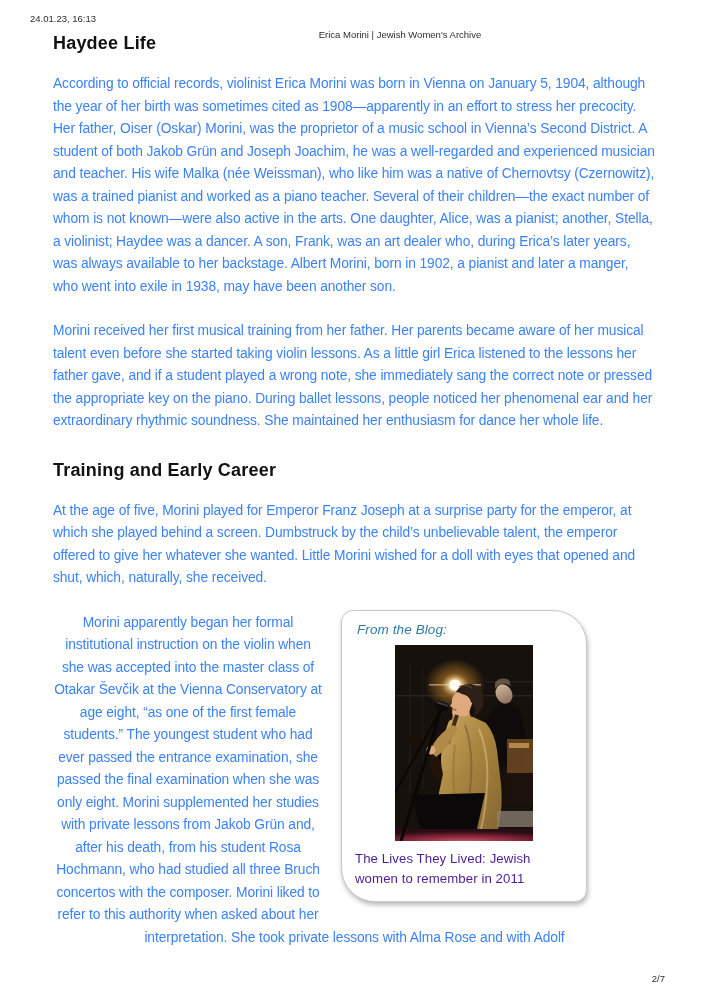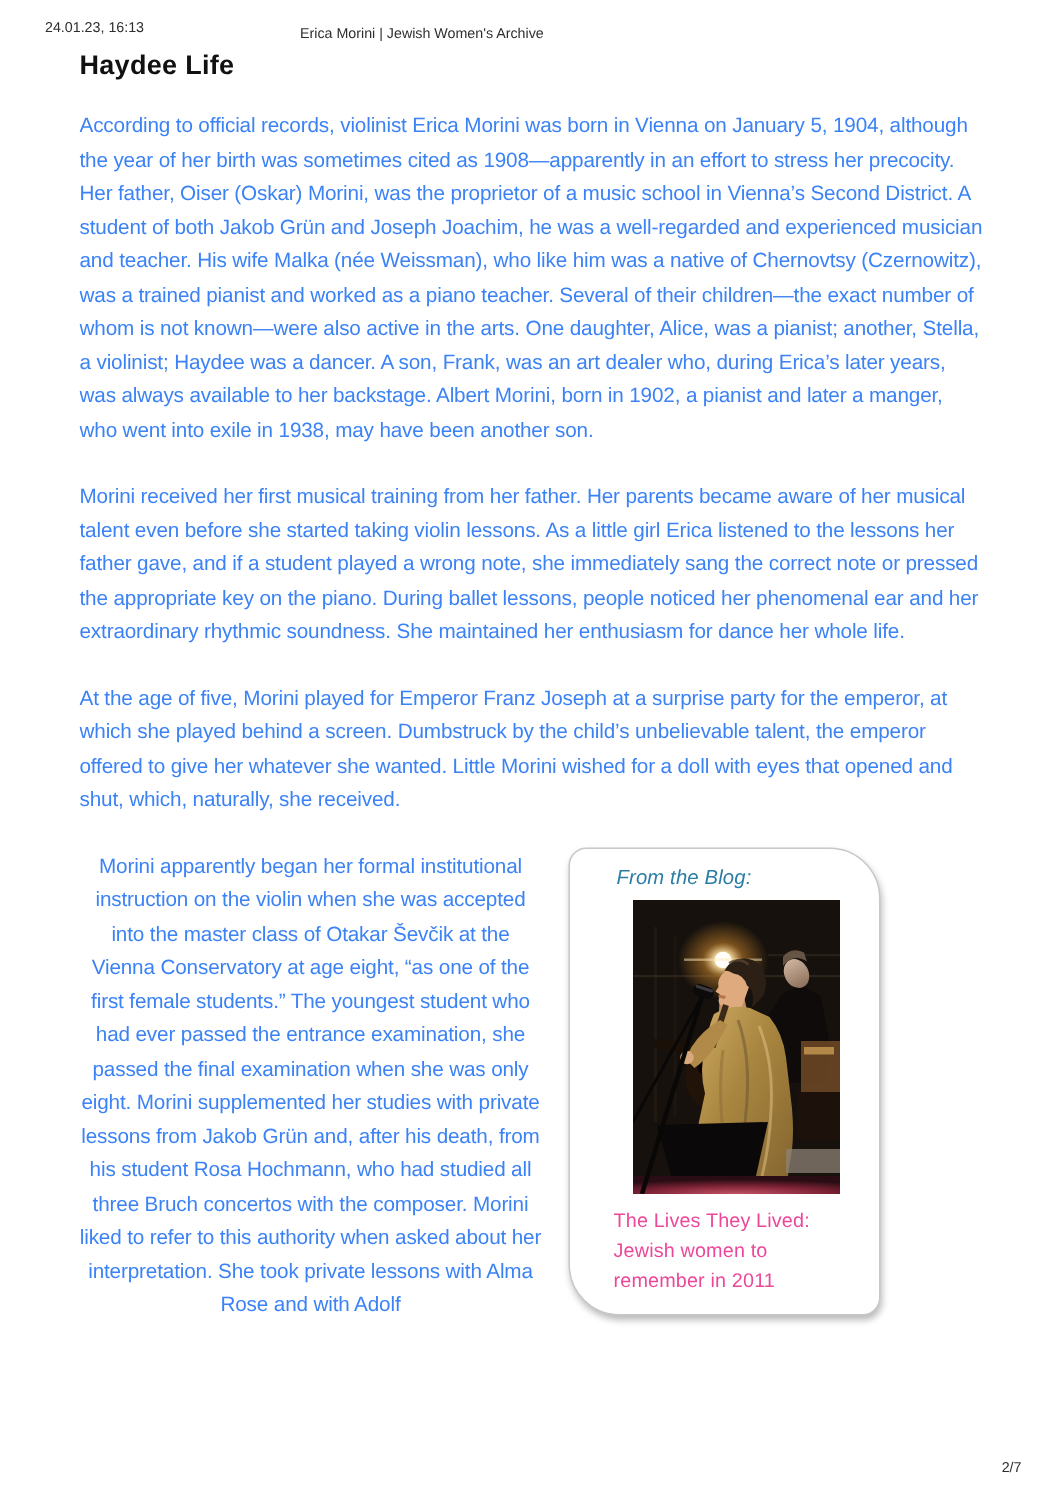--- a/index.html
+++ b/index.html
@@ -8,42 +8,42 @@
     position: relative;
     width: 706px; height: 1000px;
     background: #ffffff;
     overflow: hidden;
     font-family: "Liberation Sans", sans-serif;
     color: #1c1c1c;
   }
   .pdf-header { position:absolute; top:13px; left:30px; right:25px; height:14px;
     font-size:9.5px; color:#2e2e2e; }
   .timestamp { position:absolute; left:0; top:0; }
-  .doc-title { position:absolute; left:170px; width:400px; top:4px; }
+  .doc-title { position:absolute; left:170px; width:400px; top:16px; text-align:center; }
   .pdf-footer { position:absolute; bottom:14px; left:30px; right:25px; height:13px;
     font-size:9.5px; color:#2e2e2e; }
   .footer-url { position:absolute; left:0; top:0;margin-top:40px; }
-  .page-num { position:absolute; right:0; top:0; }
+  .page-num { position:absolute; right:16px; top:0; }
 
   .content { position:absolute; left:53px; top:33px; width:603px; height:932px; overflow:hidden; }
   .content h2 {
     font-size:18px; font-weight:bold; color:#111111;
     letter-spacing:0.2px; margin:0 0 19px 0;
   }
   .content h2.second { margin-top:27px; }
   .content p {
     font-size:13.8px; line-height:22.5px; letter-spacing:-0.1px;
     margin:0 0 22px 0; color:#3b82f6; text-align:left;
   }
   .content p:last-child { margin-bottom:0;text-align:center; }
 
   .blog-card {
-    float:right; width:208px;
+    float:right; width:246px;
     margin:-2px 69px 10px 18px;
-    padding:9px 13px 12px 28px;
+    padding:9px 13px 12px 12px;
     background:#ffffff;
     border:1px solid #c8c8c8;
     border-radius:12px 34px 12px 34px;
     box-shadow:1px 3px 5px rgba(0,0,0,0.28);
   }
   .blog-label {
     font-style:italic; font-size:13.5px; letter-spacing:0.1px;
     margin:2px 0 8px 3px;
   }
   .blog-photo { width:138px; height:196px; margin:0 auto; }
@@ -63,20 +63,21 @@
     <span class="timestamp">24.01.23, 16:13</span>
     <span class="doc-title">Erica Morini | Jewish Women's Archive</span>
   </header>
 
   <main class="content">
 
     <h2>Haydee Life</h2>
     <p>According to official records, violinist Erica Morini was born in Vienna on January 5, 1904, although the year of her birth was sometimes cited as 1908—apparently in an effort to stress her precocity. Her father, Oiser (Oskar) Morini, was the proprietor of a music school in Vienna’s Second District. A student of both Jakob Grün and Joseph Joachim, he was a well-regarded and experienced musician and teacher. His wife Malka (née Weissman), who like him was a native of Chernovtsy (Czernowitz), was a trained pianist and worked as a piano teacher. Several of their children—the exact number of whom is not known—were also active in the arts. One daughter, Alice, was a pianist; another, Stella, a violinist; Haydee was a dancer. A son, Frank, was an art dealer who, during Erica’s later years, was always available to her backstage. Albert Morini, born in 1902, a pianist and later a manger, who went into exile in 1938, may have been another son.</p>
     <p>Morini received her first musical training from her father. Her parents became aware of her musical talent even before she started taking violin lessons. As a little girl Erica listened to the lessons her father gave, and if a student played a wrong note, she immediately sang the correct note or pressed the appropriate key on the piano. During ballet lessons, people noticed her phenomenal ear and her extraordinary rhythmic soundness. She maintained her enthusiasm for dance her whole life.</p>
 
+    <h2 class="second">Training and Early Career</h2>
     <p>At the age of five, Morini played for Emperor Franz Joseph at a surprise party for the emperor, at which she played behind a screen. Dumbstruck by the child’s unbelievable talent, the emperor offered to give her whatever she wanted. Little Morini wished for a doll with eyes that opened and shut, which, naturally, she received.</p>
 
     <aside class="blog-card">
       <div class="blog-label" style="color:#2b7da5;">From the Blog:</div>
       <div class="blog-photo">
         <svg viewBox="0 0 138 196" width="138" height="196" role="img" aria-hidden="true">
           <defs>
             <radialGradient id="glow" cx="50%" cy="50%" r="50%">
               <stop offset="0%" stop-color="#fffdf2"></stop>
               <stop offset="18%" stop-color="#ffe9b0" stop-opacity="0.95"></stop>
@@ -138,21 +139,21 @@
           <path d="M16 150 L90 148 L82 184 L26 186 Z" fill="#0a0808"></path>
           <rect x="50" y="182" width="5" height="14" fill="#0a0808"></rect>
           <rect x="0" y="184" width="138" height="12" fill="url(#floor)"></rect>
 
           <line x1="6" y1="196" x2="46" y2="64" stroke="#0a0807" stroke-width="3"></line>
           <line x1="0" y1="148" x2="44" y2="68" stroke="#0a0807" stroke-width="2"></line>
           <rect x="40" y="57" width="14" height="8" rx="4" transform="rotate(18 47 61)" fill="#0c0a0b"></rect>
           <rect x="41" y="58" width="12" height="2" rx="1" transform="rotate(18 47 61)" fill="#3a3a40"></rect>
         </svg>
       </div>
-      <a class="blog-link" href="#" style="color:#ec4899;">The Lives They Lived: Jewish women to remember in 2011</a>
+      <a class="blog-link" href="#" style="color:#4c1d95;">The Lives They Lived: Jewish women to remember in 2011</a>
     </aside>
 
     <p>Morini apparently began her formal institutional instruction on the violin when she was accepted into the master class of Otakar Ševčik at the Vienna Conservatory at age eight, “as one of the first female students.” The youngest student who had ever passed the entrance examination, she passed the final examination when she was only eight. Morini supplemented her studies with private lessons from Jakob Grün and, after his death, from his student Rosa Hochmann, who had studied all three Bruch concertos with the composer. Morini liked to refer to this authority when asked about her interpretation. She took private lessons with Alma Rose and with Adolf</p>
 
   </main>
 
   <footer class="pdf-footer">
     <span class="footer-url">https://jwa.org/encyclopedia/article/morini-erica</span>
     <span class="page-num">2/7</span>
   </footer>

